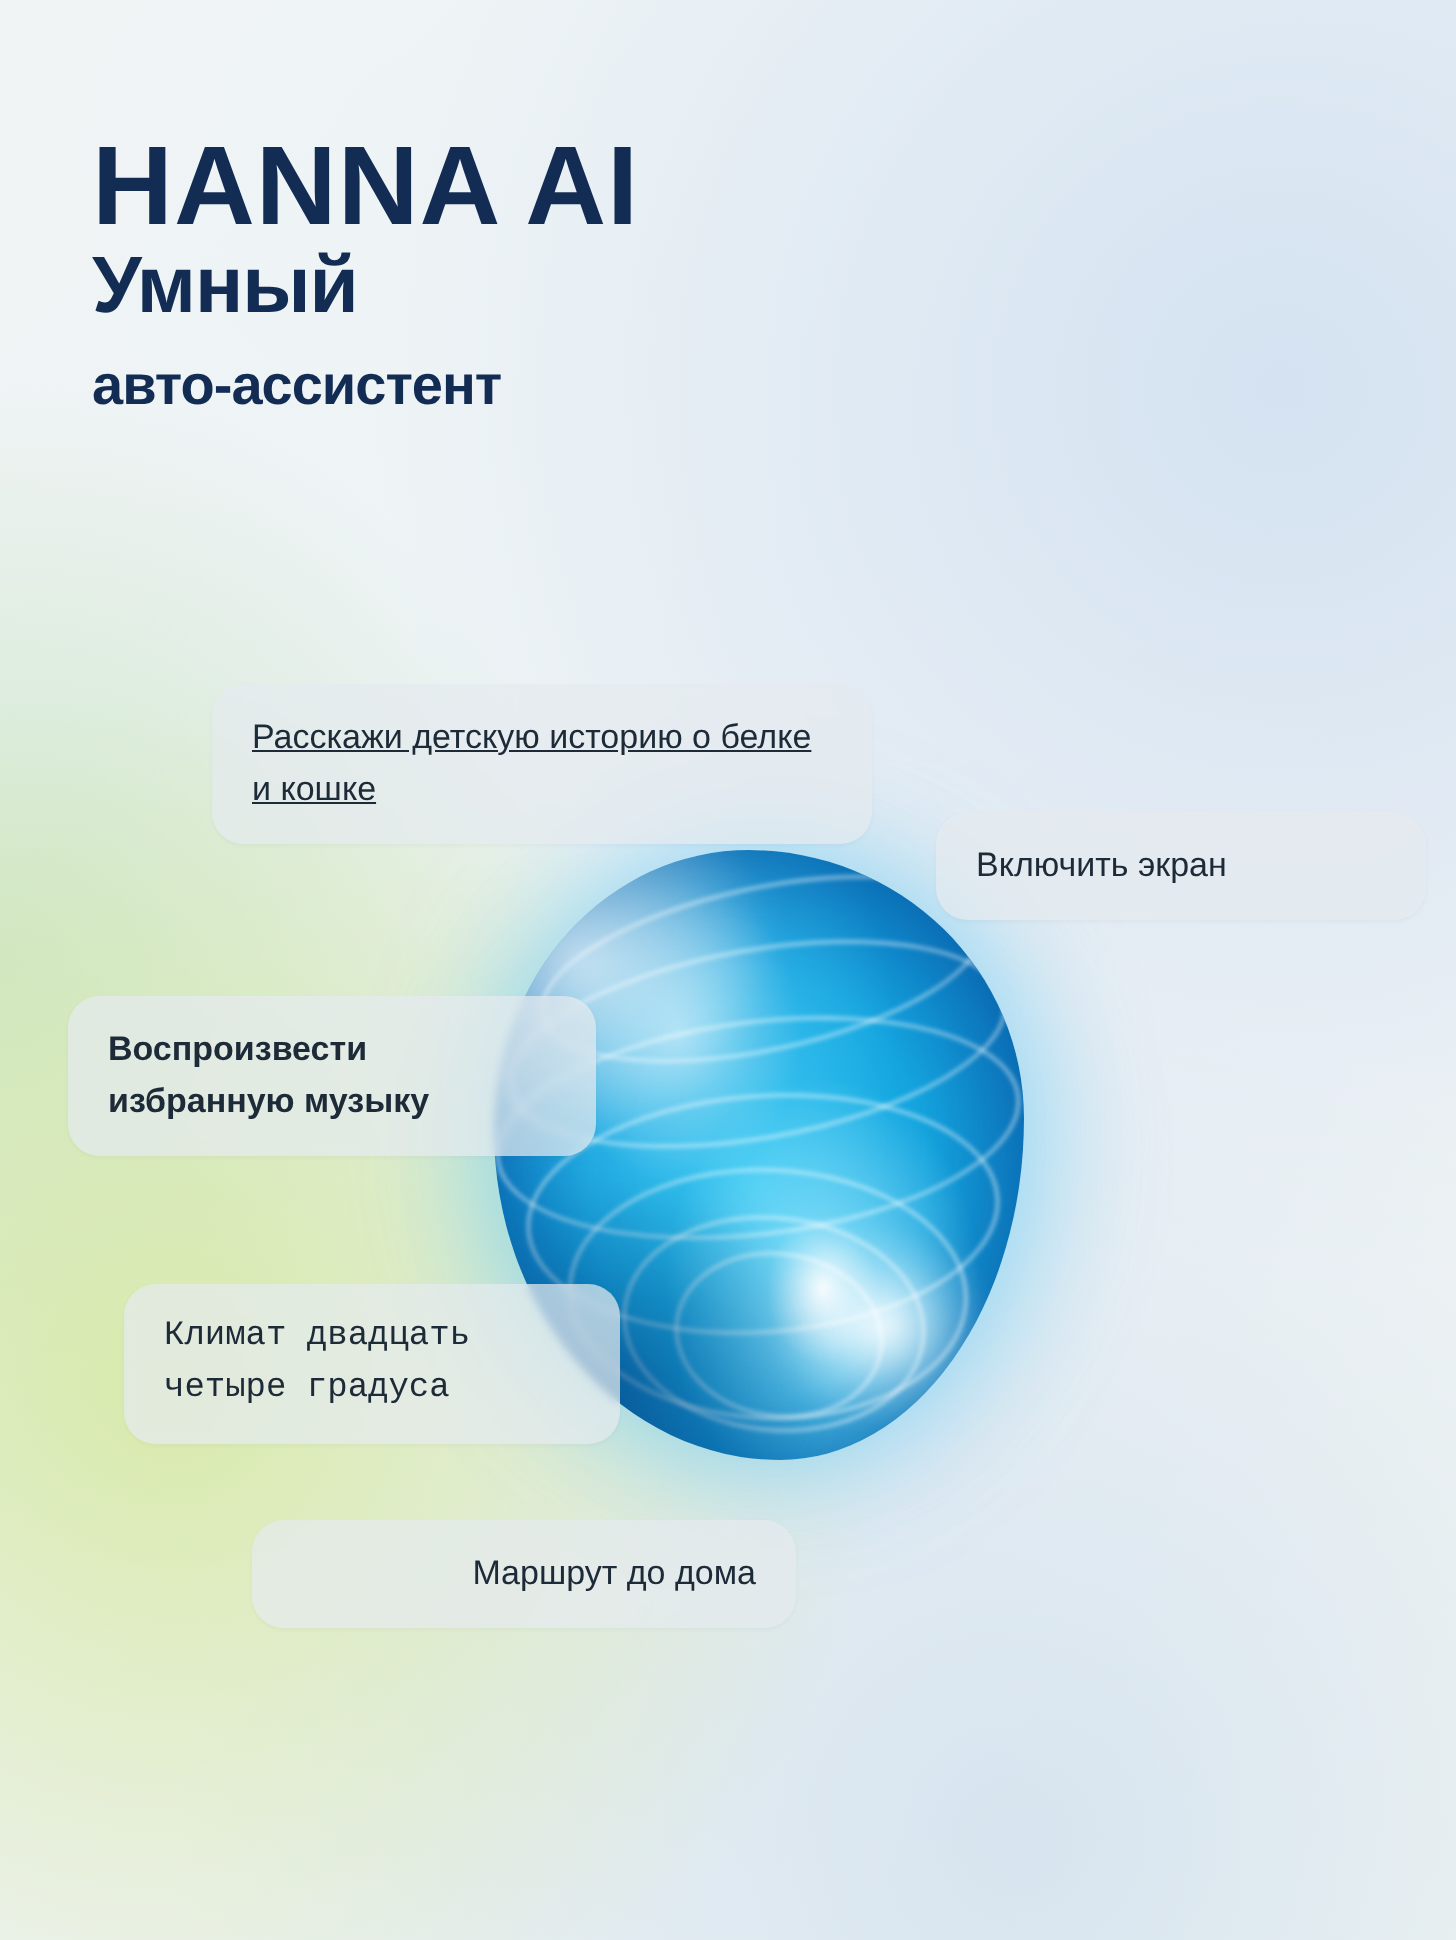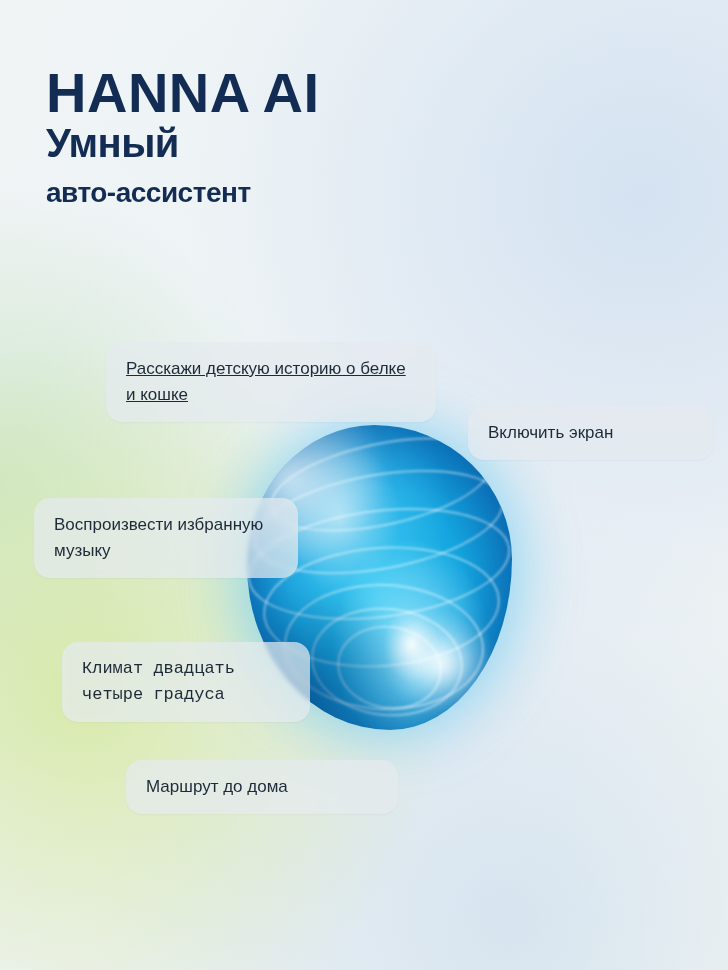--- a/index.html
+++ b/index.html
@@ -130,24 +130,24 @@
     color: #1d2a38;
     border-radius: 16px;
     padding: 14px 20px;
     font-size: 17px;
     line-height: 26px;
     backdrop-filter: blur(2px);
     box-shadow: 0 1px 2px rgba(80,100,120,0.05);
   }
   .b-story   { left: 106px; top: 342px; width: 290px; text-decoration: underline; }
   .b-screen  { left: 468px; top: 406px; width: 205px; }
-  .b-music   { left: 34px;  top: 498px; width: 224px; }
+  .b-music   { left: 34px;  top: 498px; width: 224px; font-weight: bold; }
   .b-remind  { left: 484px; top: 553px; width: 196px; }
   .b-climate { left: 62px;  top: 642px; width: 208px; font-family: Liberation Mono, monospace; }
-  .b-route   { left: 126px; top: 760px; width: 232px; text-align: left; }
+  .b-route   { left: 126px; top: 760px; width: 232px; text-align: right; }
   .b-places  { left: 430px; top: 735px; width: 224px; }
 </style>
 </head>
 <body>
 
 <div id="poster">
 
   <div class="headline">
     <div class="line1">HANNA AI</div>
     <div class="line2">Умный</div>

